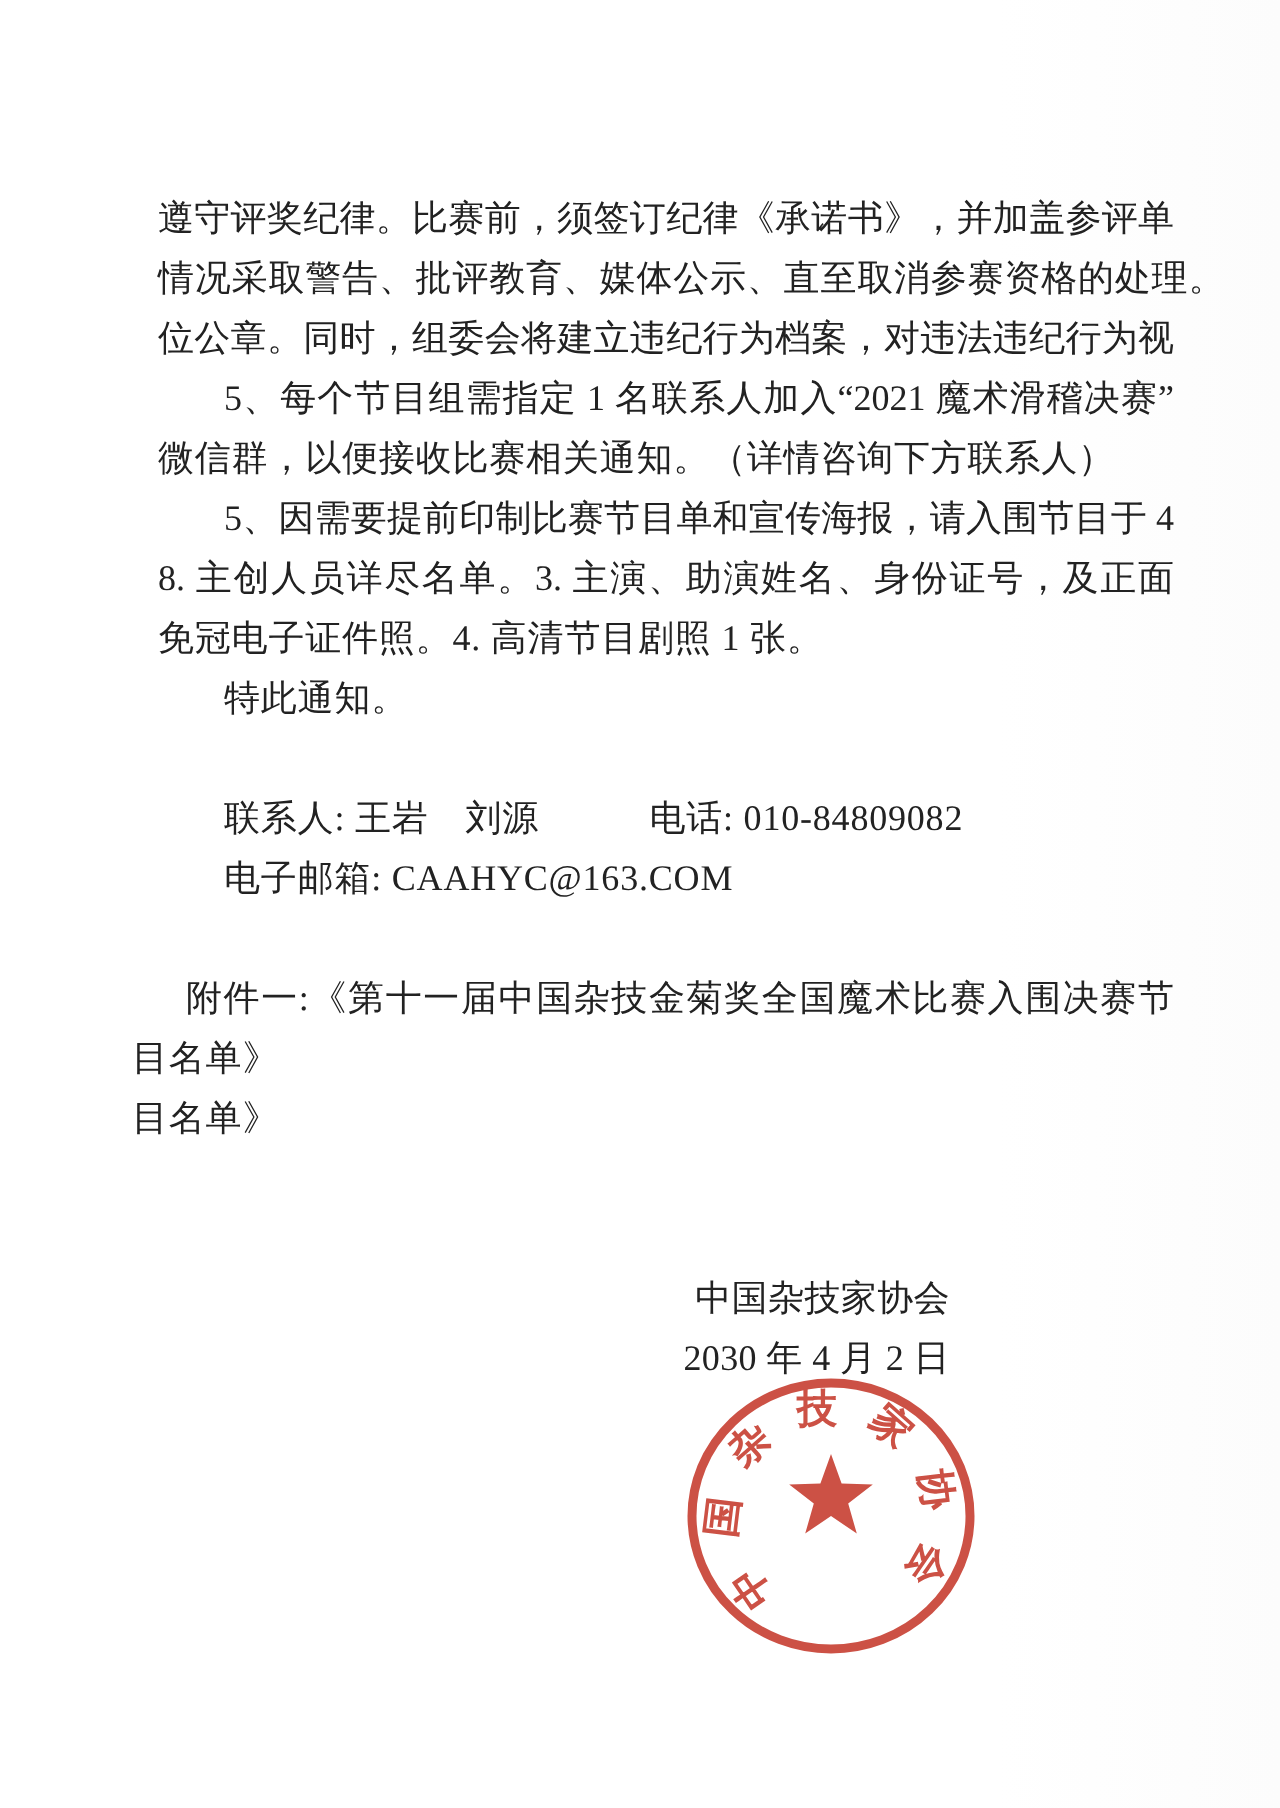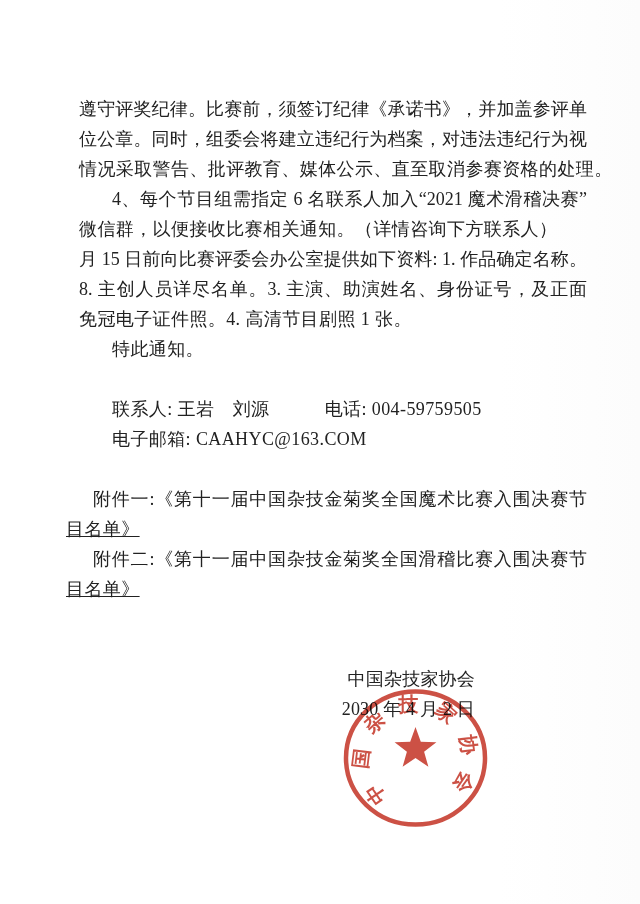--- a/index.html
+++ b/index.html
@@ -19,21 +19,21 @@
     position: absolute;
     left: 79px; top: 94px;
     width: 508px;
     font-size: 18px;
     line-height: 30px;
   }
   .ln { white-space: nowrap; height: 30px; letter-spacing: 0.4px; }
   .j  { text-align: justify; text-align-last: justify; letter-spacing: 0; }
   .ind { text-indent: 33px; }
   .att { margin-left: -13px; width: 521px; text-indent: 27px; }
-  .attc { margin-left: -13px; text-decoration: underline; }
+  .attc { margin-left: -13px; }
   .org { text-align: right; padding-right: 112px; letter-spacing: 0.2px; }
   .seal {
     position: absolute;
     left: 341px; top: 688px;
     width: 149px; height: 140px;
     mix-blend-mode: multiply;
     opacity: 0.88;
   }
   .seal text {
     font-family: "Liberation Serif", "DejaVu Serif", serif;
@@ -42,35 +42,34 @@
     letter-spacing: 14px;
   }
 </style>
 </head>
 <body>
 
 <div class="page">
 
   <div class="doc">
     <div class="ln j">遵守评奖纪律。比赛前，须签订纪律《承诺书》，并加盖参评单</div>
+    <div class="ln">情况采取警告、批评教育、媒体公示、直至取消参赛资格的处理。</div>
     <div class="ln j">位公章。同时，组委会将建立违纪行为档案，对违法违纪行为视</div>
-    <div class="ln">情况采取警告、批评教育、媒体公示、直至取消参赛资格的处理。</div>
-    <div class="ln j ind">4、每个节目组需指定 6 名联系人加入“2021 魔术滑稽决赛”</div>
+    <div class="ln j ind">5、每个节目组需指定 1 名联系人加入“2021 魔术滑稽决赛”</div>
     <div class="ln">微信群，以便接收比赛相关通知。（详情咨询下方联系人）</div>
-    <div class="ln j">月 15 日前向比赛评委会办公室提供如下资料: 1. 作品确定名称。</div>
+    <div class="ln j ind">5、因需要提前印制比赛节目单和宣传海报，请入围节目于 4</div>
     <div class="ln j">8. 主创人员详尽名单。3. 主演、助演姓名、身份证号，及正面</div>
     <div class="ln">免冠电子证件照。4. 高清节目剧照 1 张。</div>
     <div class="ln ind">特此通知。</div>
     <div class="ln"></div>
-    <div class="ln ind">联系人: 王岩　刘源　　　电话: 004-59759505</div>
+    <div class="ln ind">联系人: 王岩　刘源　　　电话: 010-84809082</div>
     <div class="ln ind">电子邮箱: CAAHYC@163.COM</div>
     <div class="ln"></div>
     <div class="ln j att">附件一:《第十一届中国杂技金菊奖全国魔术比赛入围决赛节</div>
     <div class="ln attc">目名单》</div>
-    <div class="ln j att">附件二:《第十一届中国杂技金菊奖全国滑稽比赛入围决赛节</div>
     <div class="ln attc">目名单》</div>
     <div class="ln"></div>
     <div class="ln"></div>
     <div class="ln org">中国杂技家协会</div>
     <div class="ln org">2030 年 4 月 2 日</div>
   </div>
 
   <svg class="seal" viewBox="0 0 149 140" xmlns="http://www.w3.org/2000/svg">
     <ellipse cx="74.5" cy="70" rx="69.5" ry="66.5" fill="none" stroke="#c5392b" stroke-width="4.5"></ellipse>
     <path id="sealArc" d="M 74.5,117 A 47,47 0 1 1 74.5,23 A 47,47 0 1 1 74.5,117" fill="none"></path>

